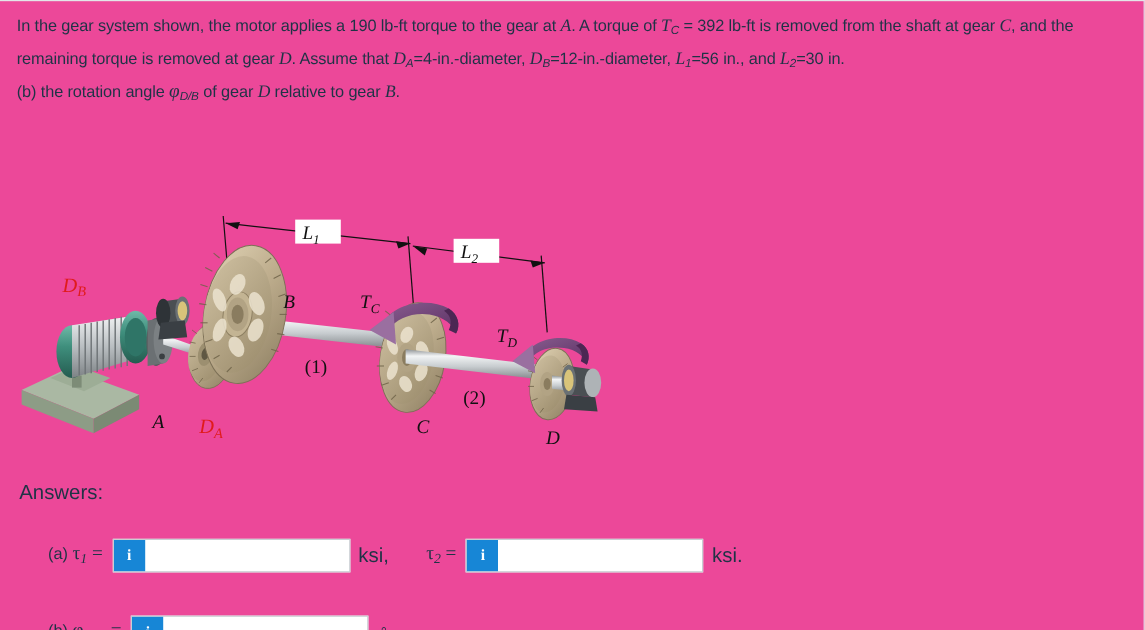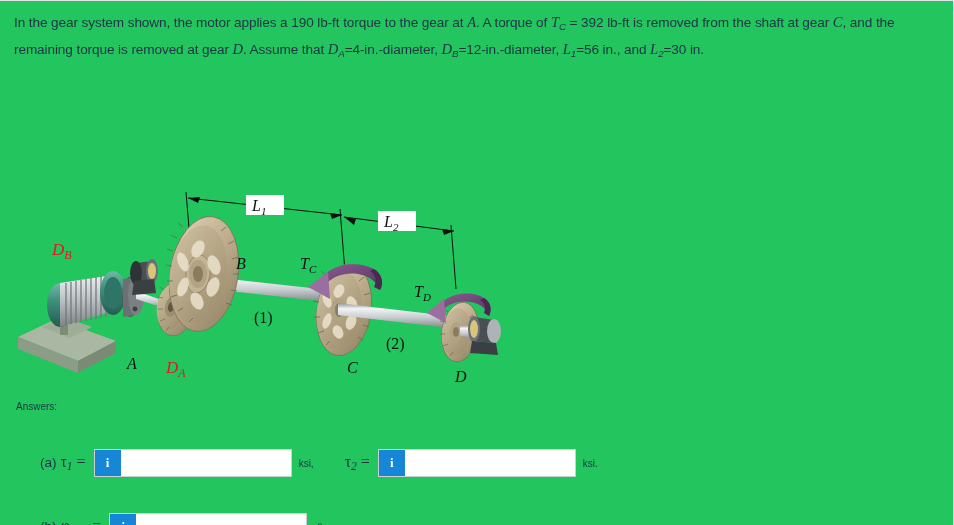--- a/index.html
+++ b/index.html
@@ -16,21 +16,21 @@
     position: relative;
   }
   .page {
     position: absolute;
     left: 0; top: 0;
     width: 954px;
     height: 525px;
     box-sizing: border-box;
     border-top: 1px solid #e3e6e8;
     border-right: 1px solid #e3e6e8;
-    background: #22c55e;
+    background: #ec4899;
   }
   
   .statement {
     position: absolute;
     left: 14px;
     top: 10px;
     width: 930px;
     font-size: 13.6px;
     line-height: 22.6px;
     color: #1f3346;
@@ -39,32 +39,32 @@
   .statement p { margin: 0; }
   .it { font-style: italic; font-family: "Liberation Serif", serif; font-size: 14.6px; }
   sub { font-size: 0.72em; vertical-align: -0.28em; font-style: italic; }
   .tau { font-family: "Liberation Serif", serif; font-style: italic; font-size: 15px; }
   .phi { font-family: "Liberation Serif", serif; font-style: italic; font-size: 16px; }
 
   
   .figure {
     position: absolute;
     left: 8px;
-    top: 176px;
+    top: 164px;
     width: 520px;
     height: 225px;
   }
   .figure svg { display: block; }
 
   
   .answers-label {
     position: absolute;
     left: 16px;
     top: 400px;
-    font-size: 10px;
+    font-size: 17px;
     color: #1f3346;
   }
   .ans-row {
     position: absolute;
     display: flex;
     align-items: center;
     height: 30px;
   }
   .row-a { left: 16px; top: 447px; }
   .row-b { left: 16px; top: 511px; }
@@ -110,21 +110,21 @@
     padding: 0 6px;
     font-family: "Liberation Sans", sans-serif;
     color: #1f3346;
     box-sizing: border-box;
   }
   .w1 { width: 170px; }
   .w2 { width: 170px; }
   .w3 { width: 170px; }
 
   .unit {
-    font-size: 10px;
+    font-size: 17px;
     color: #1f3346;
     margin: 0 7px;
     white-space: nowrap;
     font-family: "Liberation Sans", sans-serif;
     text-align: center;
   }
   .deg-unit {
     font-size: 13px;
     margin-left: 10px;
     color: #1f3346;
@@ -134,20 +134,21 @@
 <body>
 
 <div class="page">
 
   <div class="statement">
     <p><span>In the gear system shown, the motor applies a 190 lb-ft torque to the gear at </span><span class="it">A</span><span>. A torque of </span><span class="it">T</span><sub>C</sub><span> = 392 lb-ft is removed from the shaft at gear </span><span class="it">C</span><span>, and the remaining torque is removed at gear </span><span class="it">D</span><span>. Assume that </span><span class="it">D</span><sub>A</sub><span>=4-in.-diameter, </span><span class="it">D</span><sub>B</sub><span>=12-in.-diameter, </span><span class="it">L</span><sub>1</sub><span>=56 in., and </span><span class="it">L</span><sub>2</sub><span>=30 in.</span></p>
 
 
 
 
+    <p><span>(b) the rotation angle </span><span class="phi">φ</span><sub>D/B</sub><span> of gear </span><span class="it">D</span><span> relative to gear </span><span class="it">B</span><span>.</span></p>
   </div>
 
   <div class="figure">
     <svg width="520" height="225" viewBox="0 0 520 225" xmlns="http://www.w3.org/2000/svg">
       <defs>
         <linearGradient id="shaftg" x1="0" y1="0" x2="0" y2="1">
           <stop offset="0%" stop-color="#8e9295"></stop>
           <stop offset="22%" stop-color="#f2f4f5"></stop>
           <stop offset="55%" stop-color="#c8cdd0"></stop>
           <stop offset="100%" stop-color="#7d8285"></stop>

